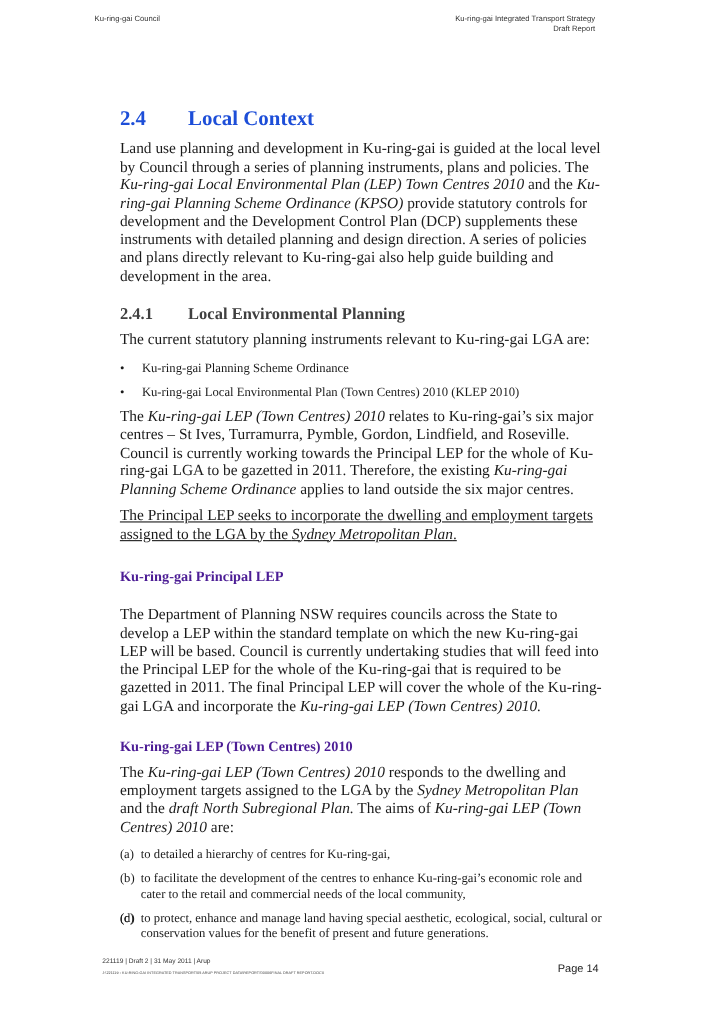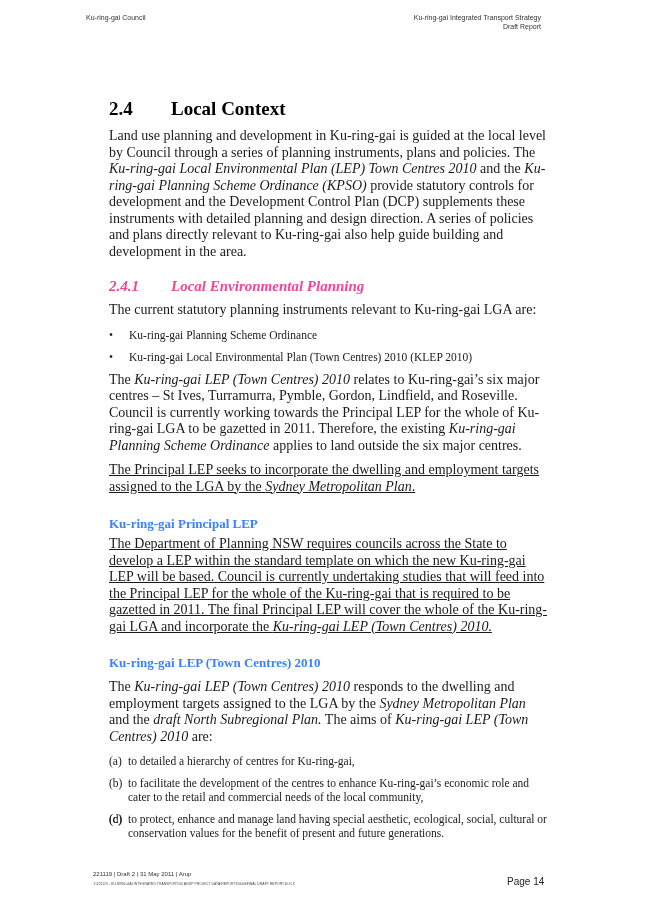--- a/index.html
+++ b/index.html
@@ -1,25 +1,25 @@
 <!DOCTYPE html>
 <html><head>
 <meta charset="utf-8">
 <style>
   html, body { margin:0; padding:0; background:#ffffff; }
   body { width:649px; height:920px; position:relative; overflow:hidden; font-family:"Liberation Serif", serif; color:#1a1a1a; }
   .hdr-left { position:absolute; left:86px; top:14px; font-family:"Liberation Sans", sans-serif; font-size:7px; color:#333; }
   .hdr-right { position:absolute; right:213px; top:14px; font-family:"Liberation Sans", sans-serif; font-size:7px; color:#333; text-align:right; line-height:8.5px; }
   .hdr-right { right:213px; }
   .content { position:absolute; left:109px; top:98px; width:440px; }
-  h2 { margin:0; font-size:19px; font-weight:bold; color:#000000; display:flex; }
+  h2 { margin:0; font-size:19px; font-weight:bold; color:#1d4ed8; display:flex; }
   h2 .num { width:62px; }
-  h3 { margin:0; font-size:15px; font-weight:bold; color:#ec4899; display:flex;font-style:italic; }
+  h3 { margin:0; font-size:15px; font-weight:bold; color:#404040; display:flex; }
   h3 .num { width:62px; }
-  h4 { margin:0; font-size:13px; font-weight:bold; color:#3b82f6; }
+  h4 { margin:0; font-size:13px; font-weight:bold; color:#4c1d95; }
   p { margin:0; font-size:14px; line-height:16.5px; }
   i { font-style:italic; }
   ul.bul { list-style:none; margin:0; padding:0; }
   ul.bul li { font-size:11.5px; line-height:14px; position:relative; padding-left:20px; margin-bottom:8px; }
   ul.bul li::before { content:"\2022"; position:absolute; left:0; top:0; }
   ol.aims { list-style:none; margin:0; padding:0; }
   ol.aims li { font-size:11.5px; line-height:14px; position:relative; padding-left:19px; margin-bottom:8px; }
   ol.aims li .lbl { position:absolute; left:0; top:0; }
   .ftr-1 { position:absolute; left:93px; top:871px; font-family:"Liberation Sans", sans-serif; font-size:6px; color:#333; }
   .ftr-2 { position:absolute; left:93px; top:882px; font-family:"Liberation Sans", sans-serif; font-size:3.4px; color:#444; letter-spacing:0.05px; }
@@ -60,21 +60,21 @@
   <p style="margin-top:4px;">
     <span>The </span><i>Ku-ring-gai LEP (Town Centres) 2010</i><span> relates to Ku-ring-gai’s six major centres – St Ives, Turramurra, Pymble, Gordon, Lindfield, and Roseville. Council is currently working towards the Principal LEP for the whole of Ku-ring-gai LGA to be gazetted in 2011. Therefore, the existing </span><i>Ku-ring-gai Planning Scheme Ordinance</i><span> applies to land outside the six major centres.</span>
   </p>
 
   <p style="margin-top:8px;text-decoration:underline;">
     <span>The Principal LEP seeks to incorporate the dwelling and employment targets assigned to the LGA by the </span><i>Sydney Metropolitan Plan</i><span>.</span>
   </p>
 
   <h4 style="margin-top:21px;">Ku-ring-gai Principal LEP</h4>
 
-  <p style="margin-top:4px;text-decoration:underline;">
+  <p style="margin-top:20px;">
     <span>The Department of Planning NSW requires councils across the State to develop a LEP within the standard template on which the new Ku-ring-gai LEP will be based. Council is currently undertaking studies that will feed into the Principal LEP for the whole of the Ku-ring-gai that is required to be gazetted in 2011. The final Principal LEP will cover the whole of the Ku-ring-gai LGA and incorporate the </span><i>Ku-ring-gai LEP (Town Centres) 2010.</i>
   </p>
 
   <h4 style="margin-top:20px;">Ku-ring-gai LEP (Town Centres) 2010</h4>
 
   <p style="margin-top:8px;">
     <span>The </span><i>Ku-ring-gai LEP (Town Centres) 2010</i><span> responds to the dwelling and employment targets assigned to the LGA by the </span><i>Sydney Metropolitan Plan</i><span> and the </span><i>draft North Subregional Plan.</i><span> The aims of </span><i>Ku-ring-gai LEP (Town Centres) 2010</i><span> are:</span>
   </p>
 
   <ol class="aims" style="margin-top:9px;">

